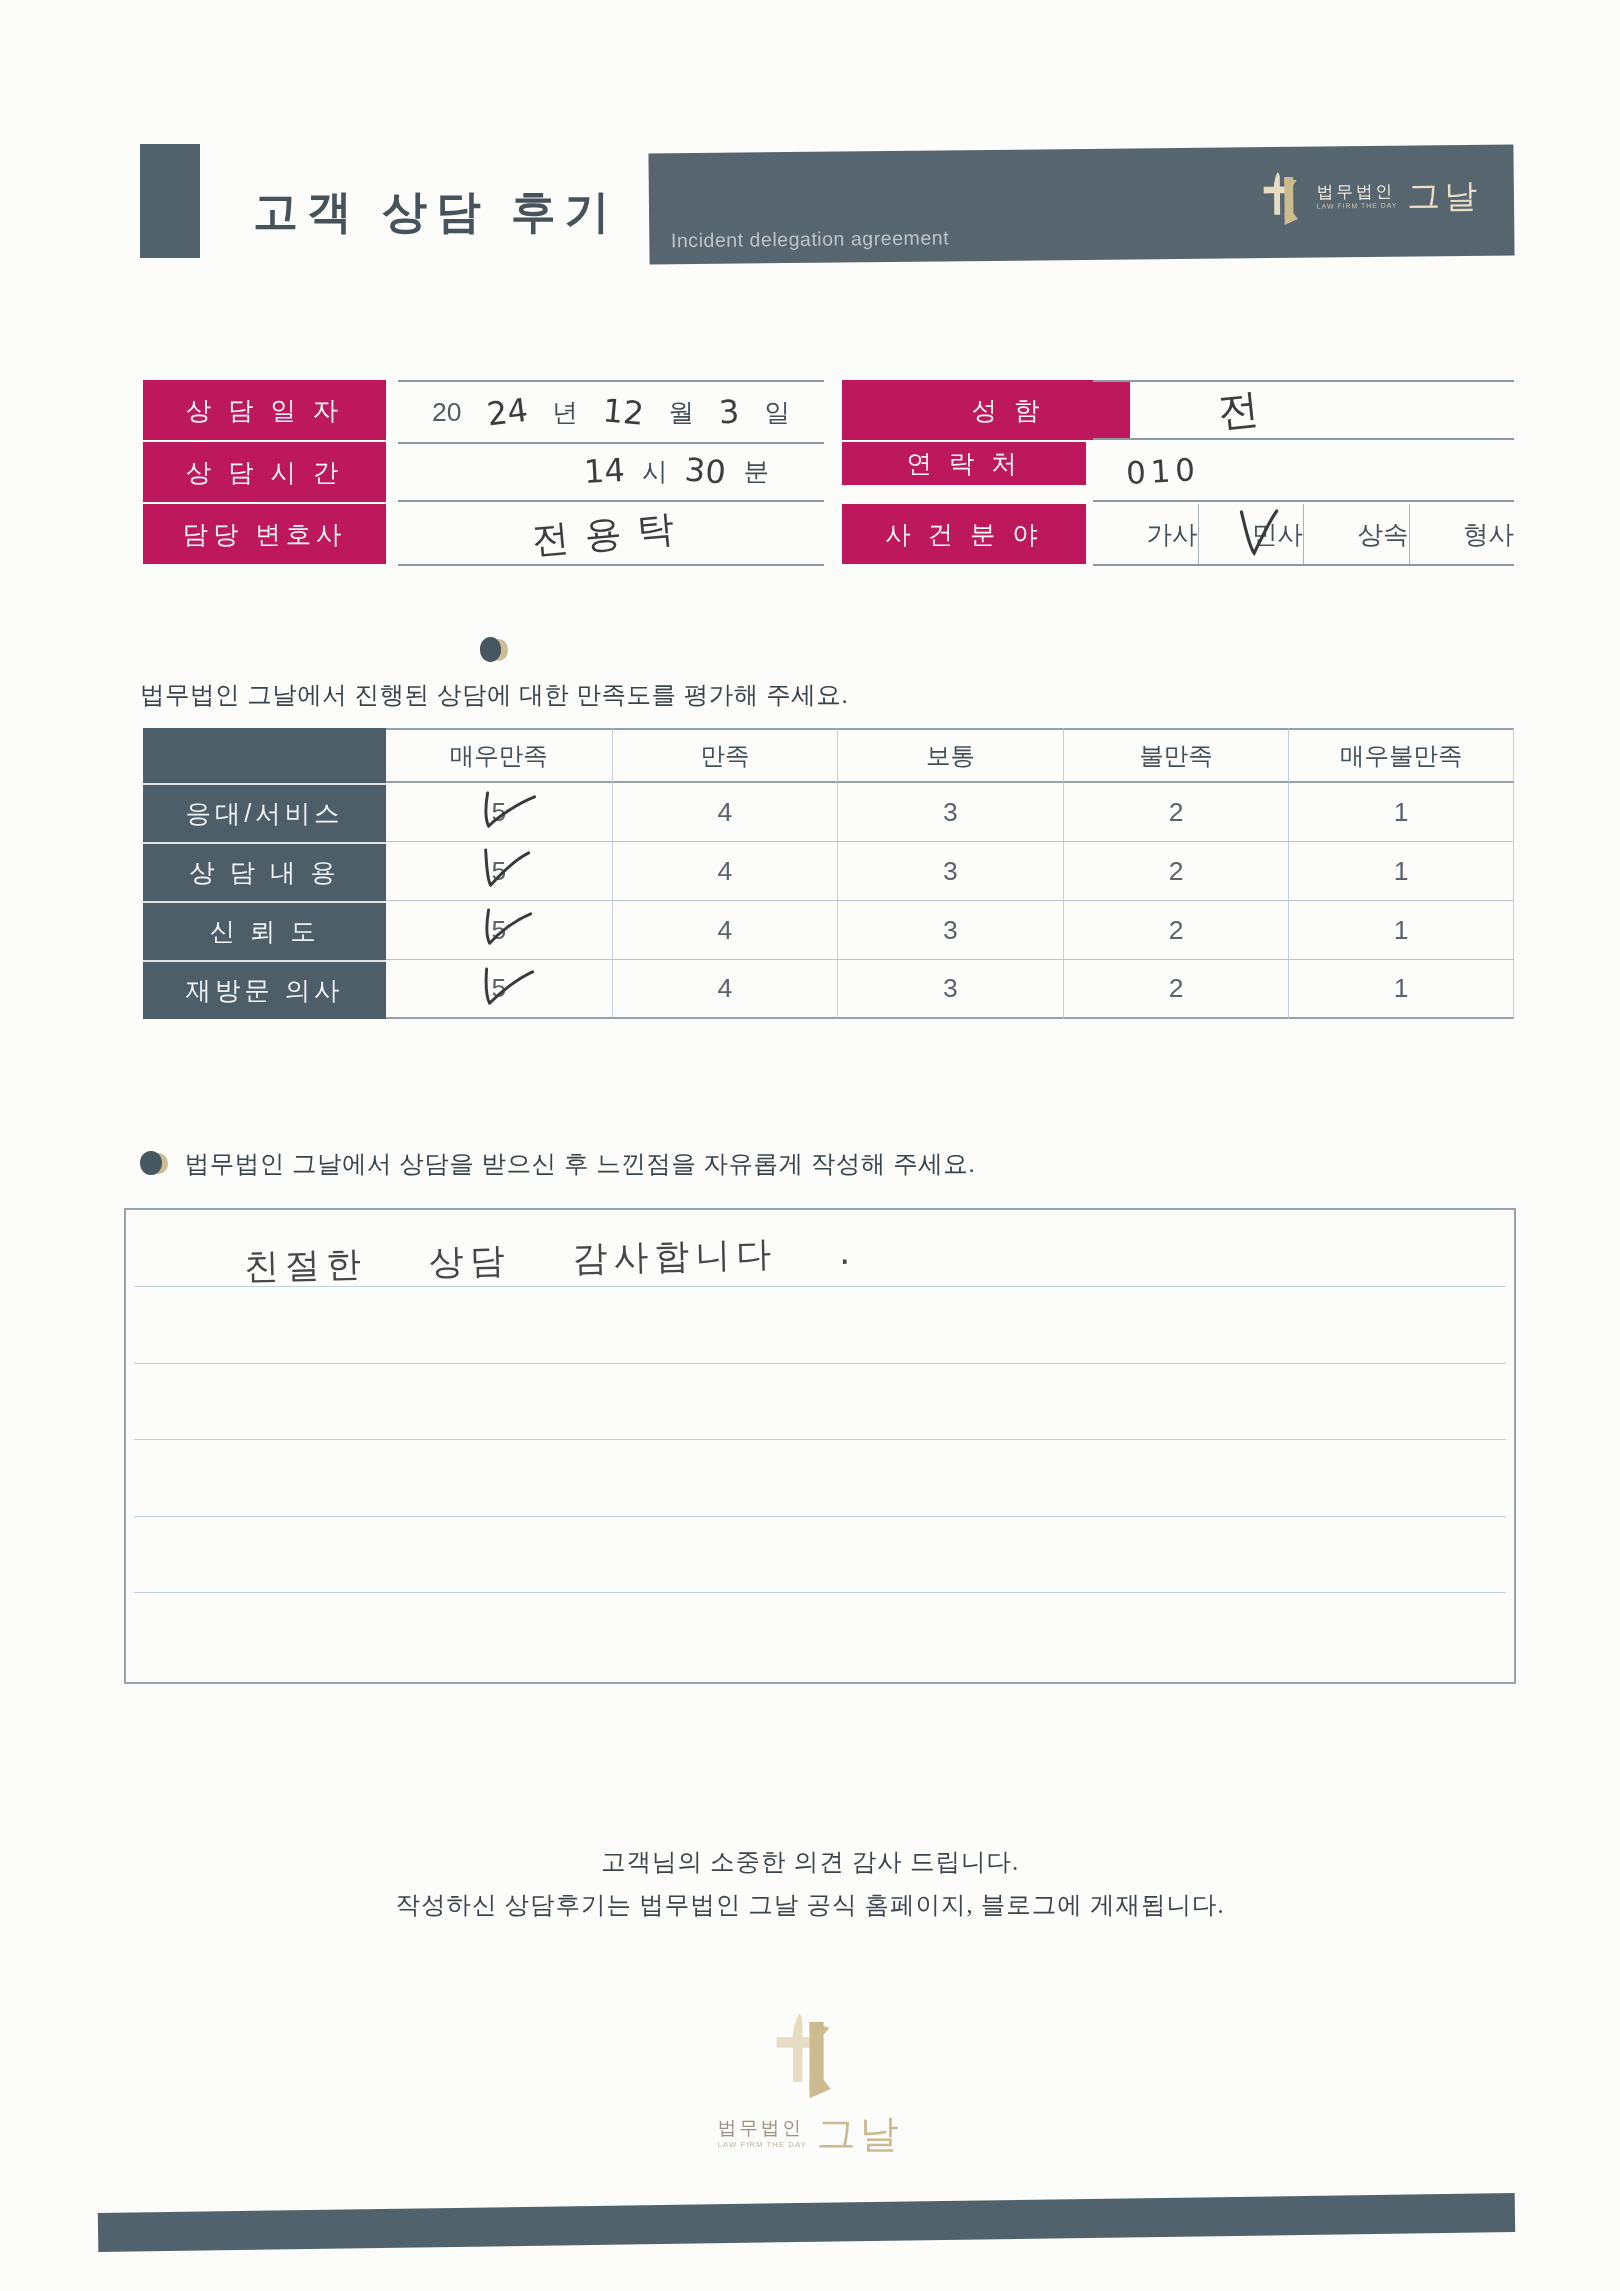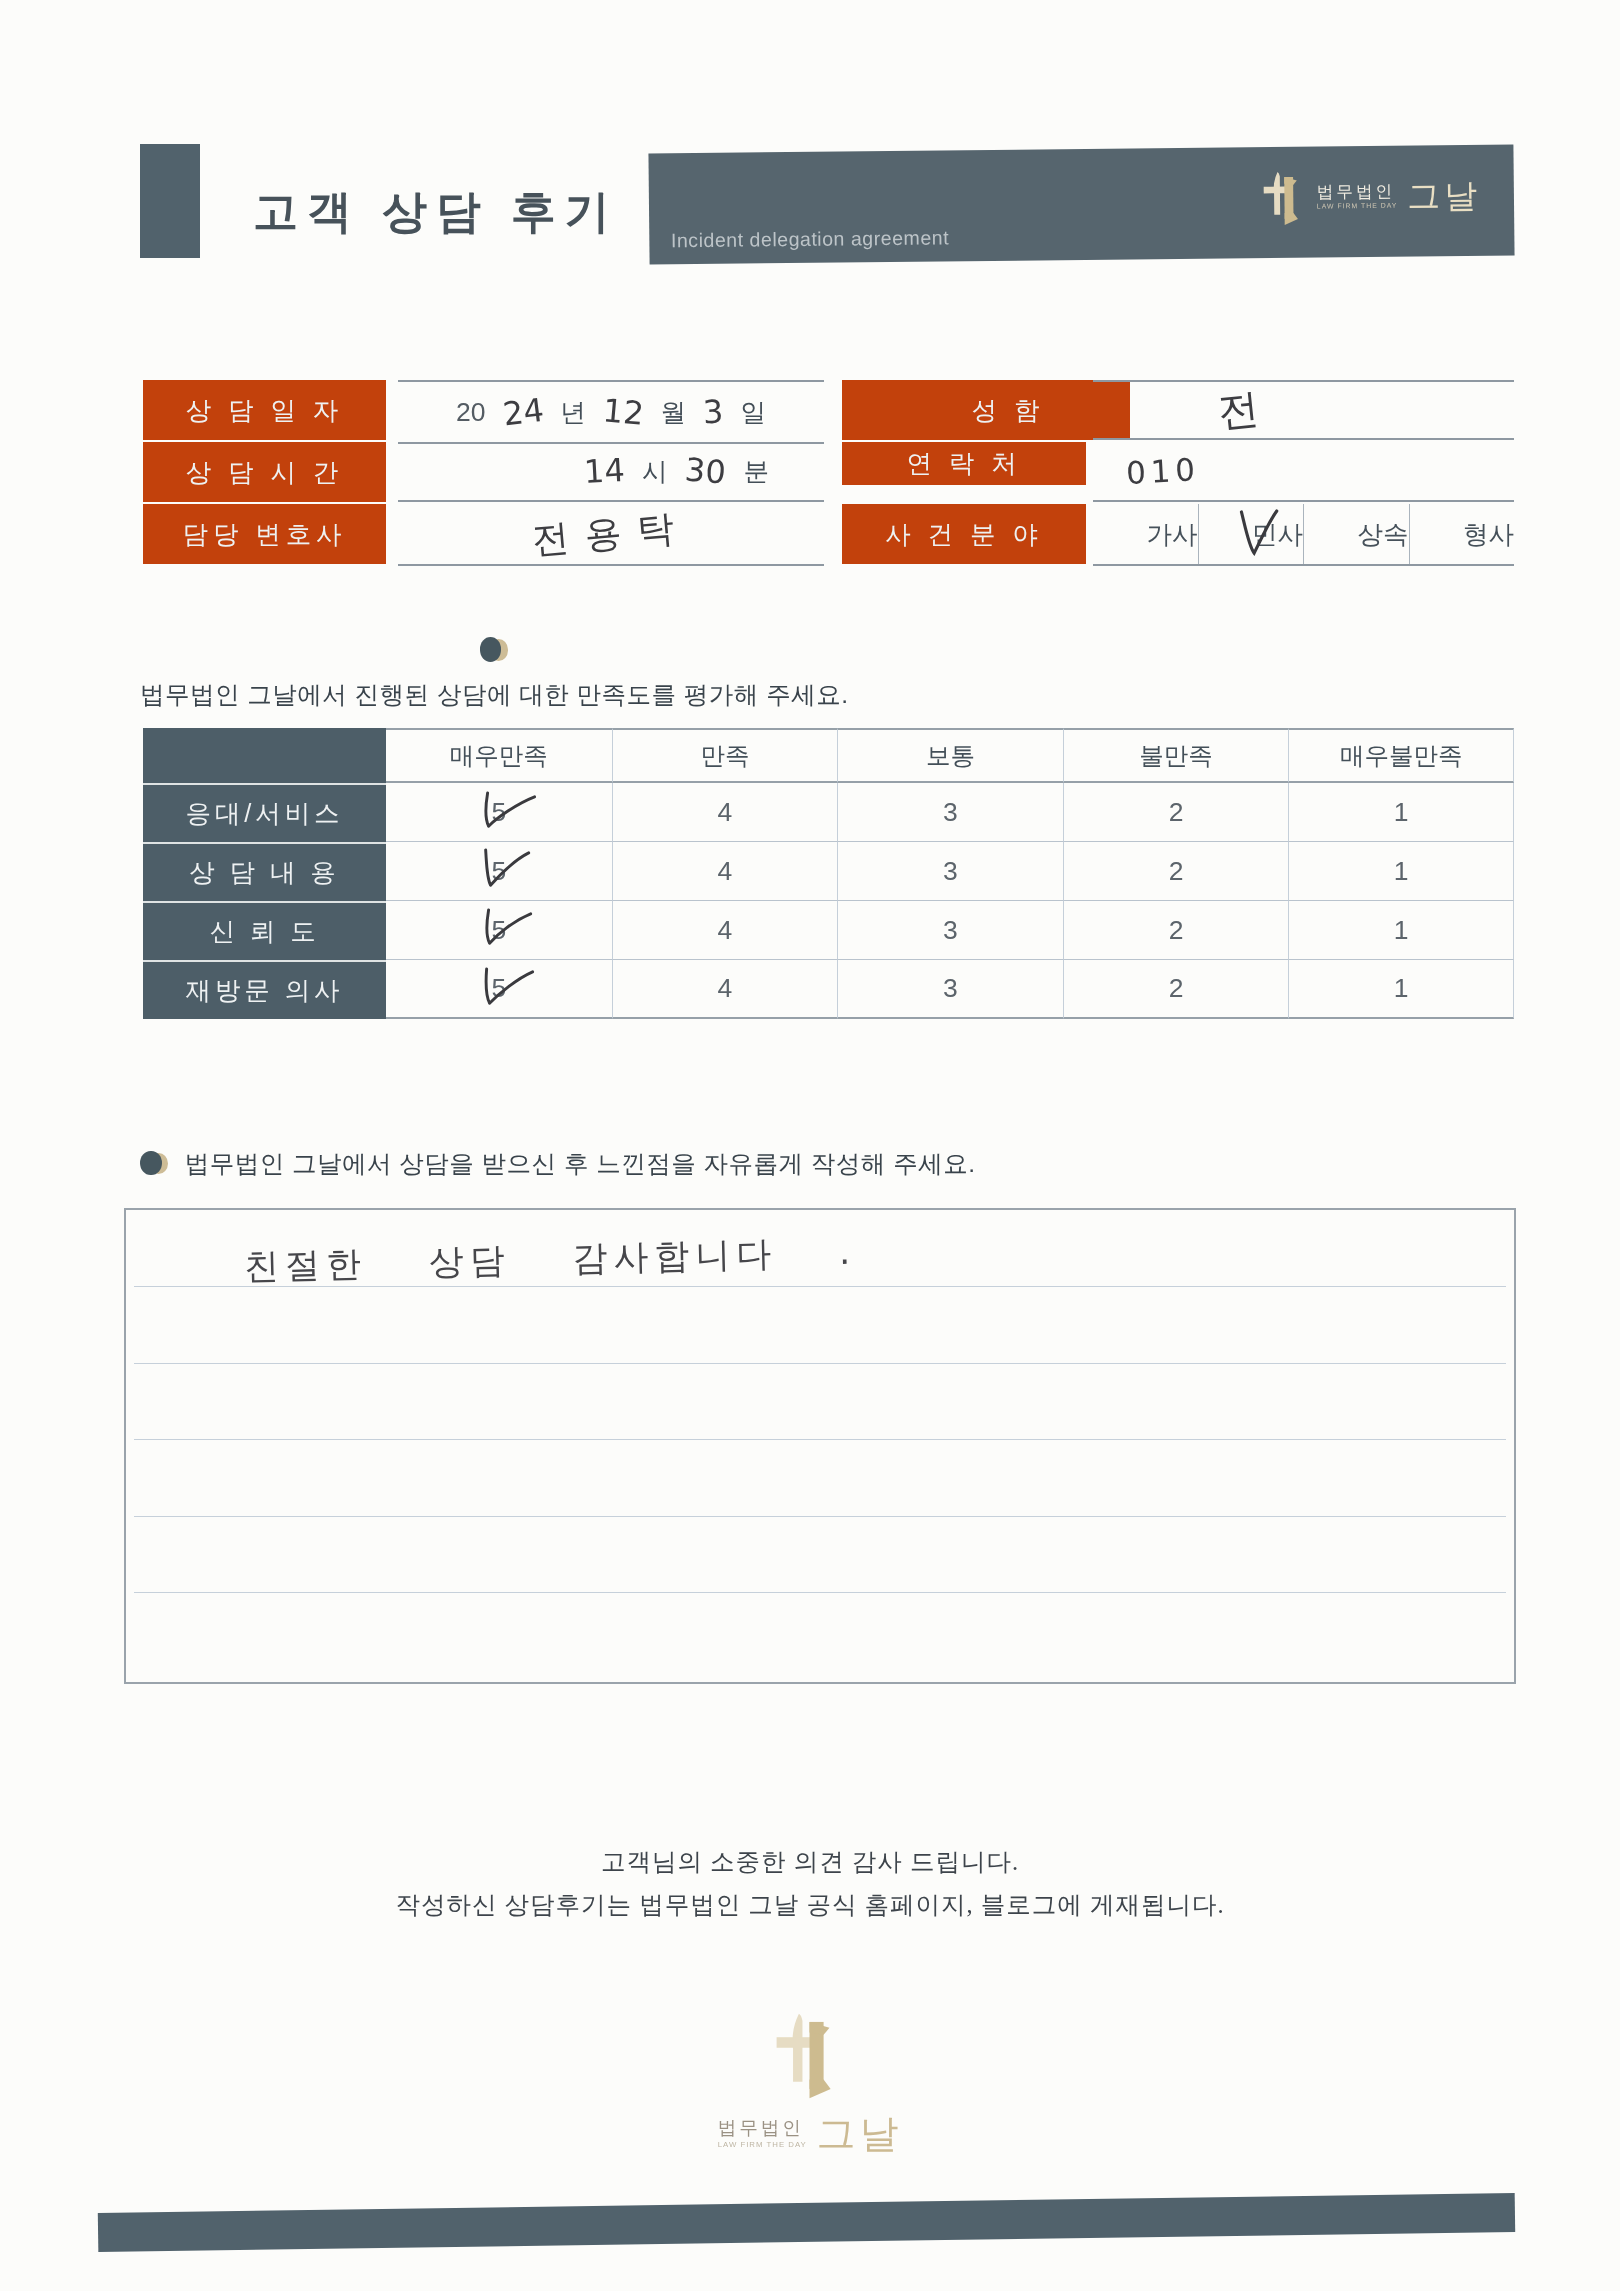--- a/index.html
+++ b/index.html
@@ -30,21 +30,21 @@
   .logo-cap{font-size:6.9px;color:#cfc7b4;letter-spacing:1px;margin-top:2.9px;}
   .logo-big{font-size:33px;color:#e9dfc4;letter-spacing:3.9px;font-family:"Liberation Serif",serif;}
   
   .logo-ftr{position:absolute;left:0;right:0;top:2107px;justify-content:center;}
   .logo-ftr .logo-small{color:#9a9183;font-size:18.6px;}
   .logo-ftr .logo-cap{color:#beb5a3;font-size:7.8px;}
   .logo-ftr .logo-big{color:#ccba92;font-size:39px;}
   .mono-ftr{position:absolute;left:773px;top:2009px;}
   
   .dcell{
-    position:absolute;background:#c2410c;color:#eef1f2;
+    position:absolute;background:#be185d;color:#eef1f2;
     display:flex;align-items:center;justify-content:center;
     font-size:25.5px;letter-spacing:4.9px;
   }
   .vrow{
     position:absolute;height:60px;border-bottom:2px solid #8e98a1;
     display:flex;align-items:center;
   }
   .vtop{border-top:2px solid #8e98a1;}
   .printed{font-size:26.5px;color:#545c63;}
   .unit{font-size:25.5px;color:#434e57;}
@@ -132,21 +132,21 @@
         </div>
         <span class="logo-big">그날</span>
       </div>
     </div>
   </div>
 
   <div class="dcell" style="left:143px;top:380px;width:243px;height:60px;">상 담 일 자</div>
   <div class="dcell" style="left:143px;top:442px;width:243px;height:60px;">상 담 시 간</div>
   <div class="dcell" style="left:143px;top:504px;width:243px;height:60px;">담당 변호사</div>
 
-  <div class="vrow vtop" style="left:398px;top:380px;width:426px;justify-content:center;gap:17px;">
+  <div class="vrow vtop" style="left:398px;top:380px;width:426px;justify-content:center;gap:25px;">
     <span class="printed">20</span>
     <span class="hand hand-num rA">24</span>
     <span class="unit">년</span>
     <span class="hand hand-num rB">12</span>
     <span class="unit">월</span>
     <span class="hand hand-num rC">3</span>
     <span class="unit">일</span>
   </div>
   <div class="vrow" style="left:398px;top:442px;width:426px;justify-content:flex-end;gap:17.6px;padding-right:55px;box-sizing:border-box;">
     <span class="hand hand-num rC">14</span>

